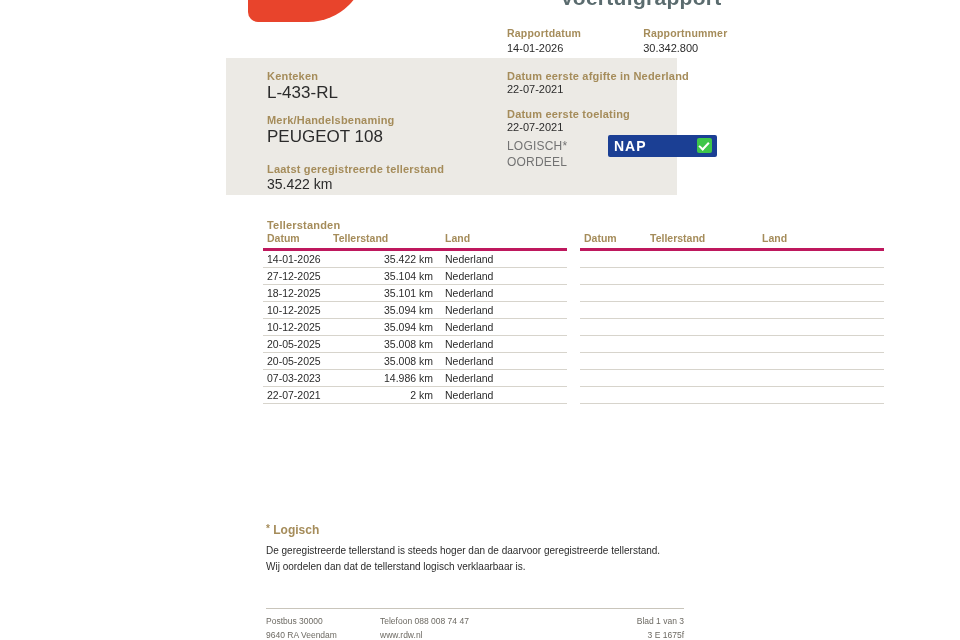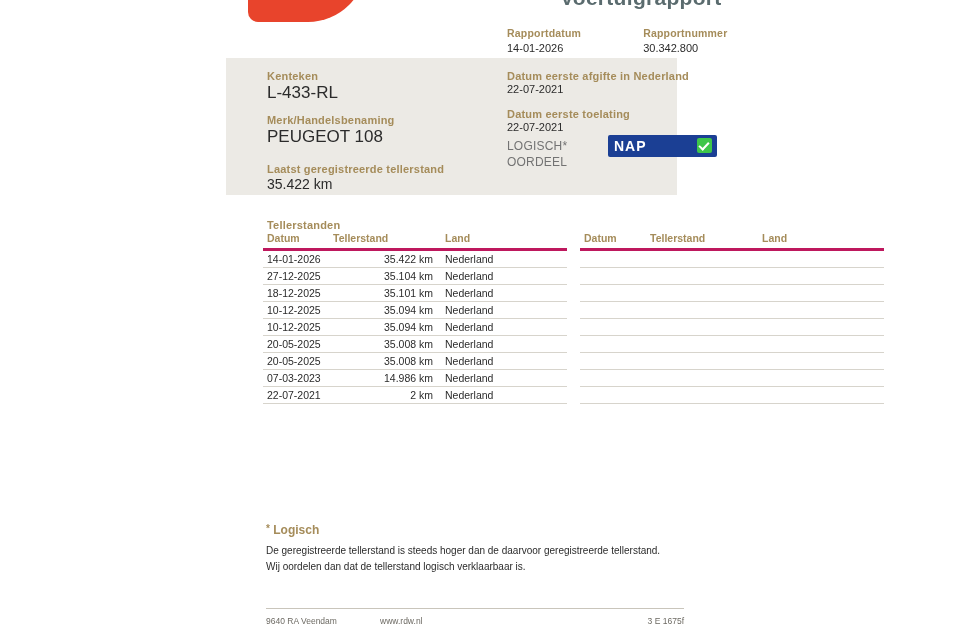--- a/index.html
+++ b/index.html
@@ -415,19 +415,24 @@
     <div class="note-title">
       <span class="note-star">*</span>
       <span>Logisch</span>
     </div>
     <div class="note-body">De geregistreerde tellerstand is steeds hoger dan de daarvoor geregistreerde tellerstand. Wij oordelen dan dat de tellerstand logisch verklaarbaar is.</div>
   </div>
 
   <div class="footer-rule"></div>
   <div class="footer">
     <div class="footer-row">
+      <div class="fc1">Postbus 30000</div>
+      <div class="fc2">Telefoon 088 008 74 47</div>
+      <div class="fc3">Blad 1 van 3</div>
+    </div>
+    <div class="footer-row">
       <div class="fc1">9640 RA Veendam</div>
       <div class="fc2">www.rdw.nl</div>
       <div class="fc3">3 E 1675f</div>
     </div>
   </div>
 
 </div>
 
 </body></html>

